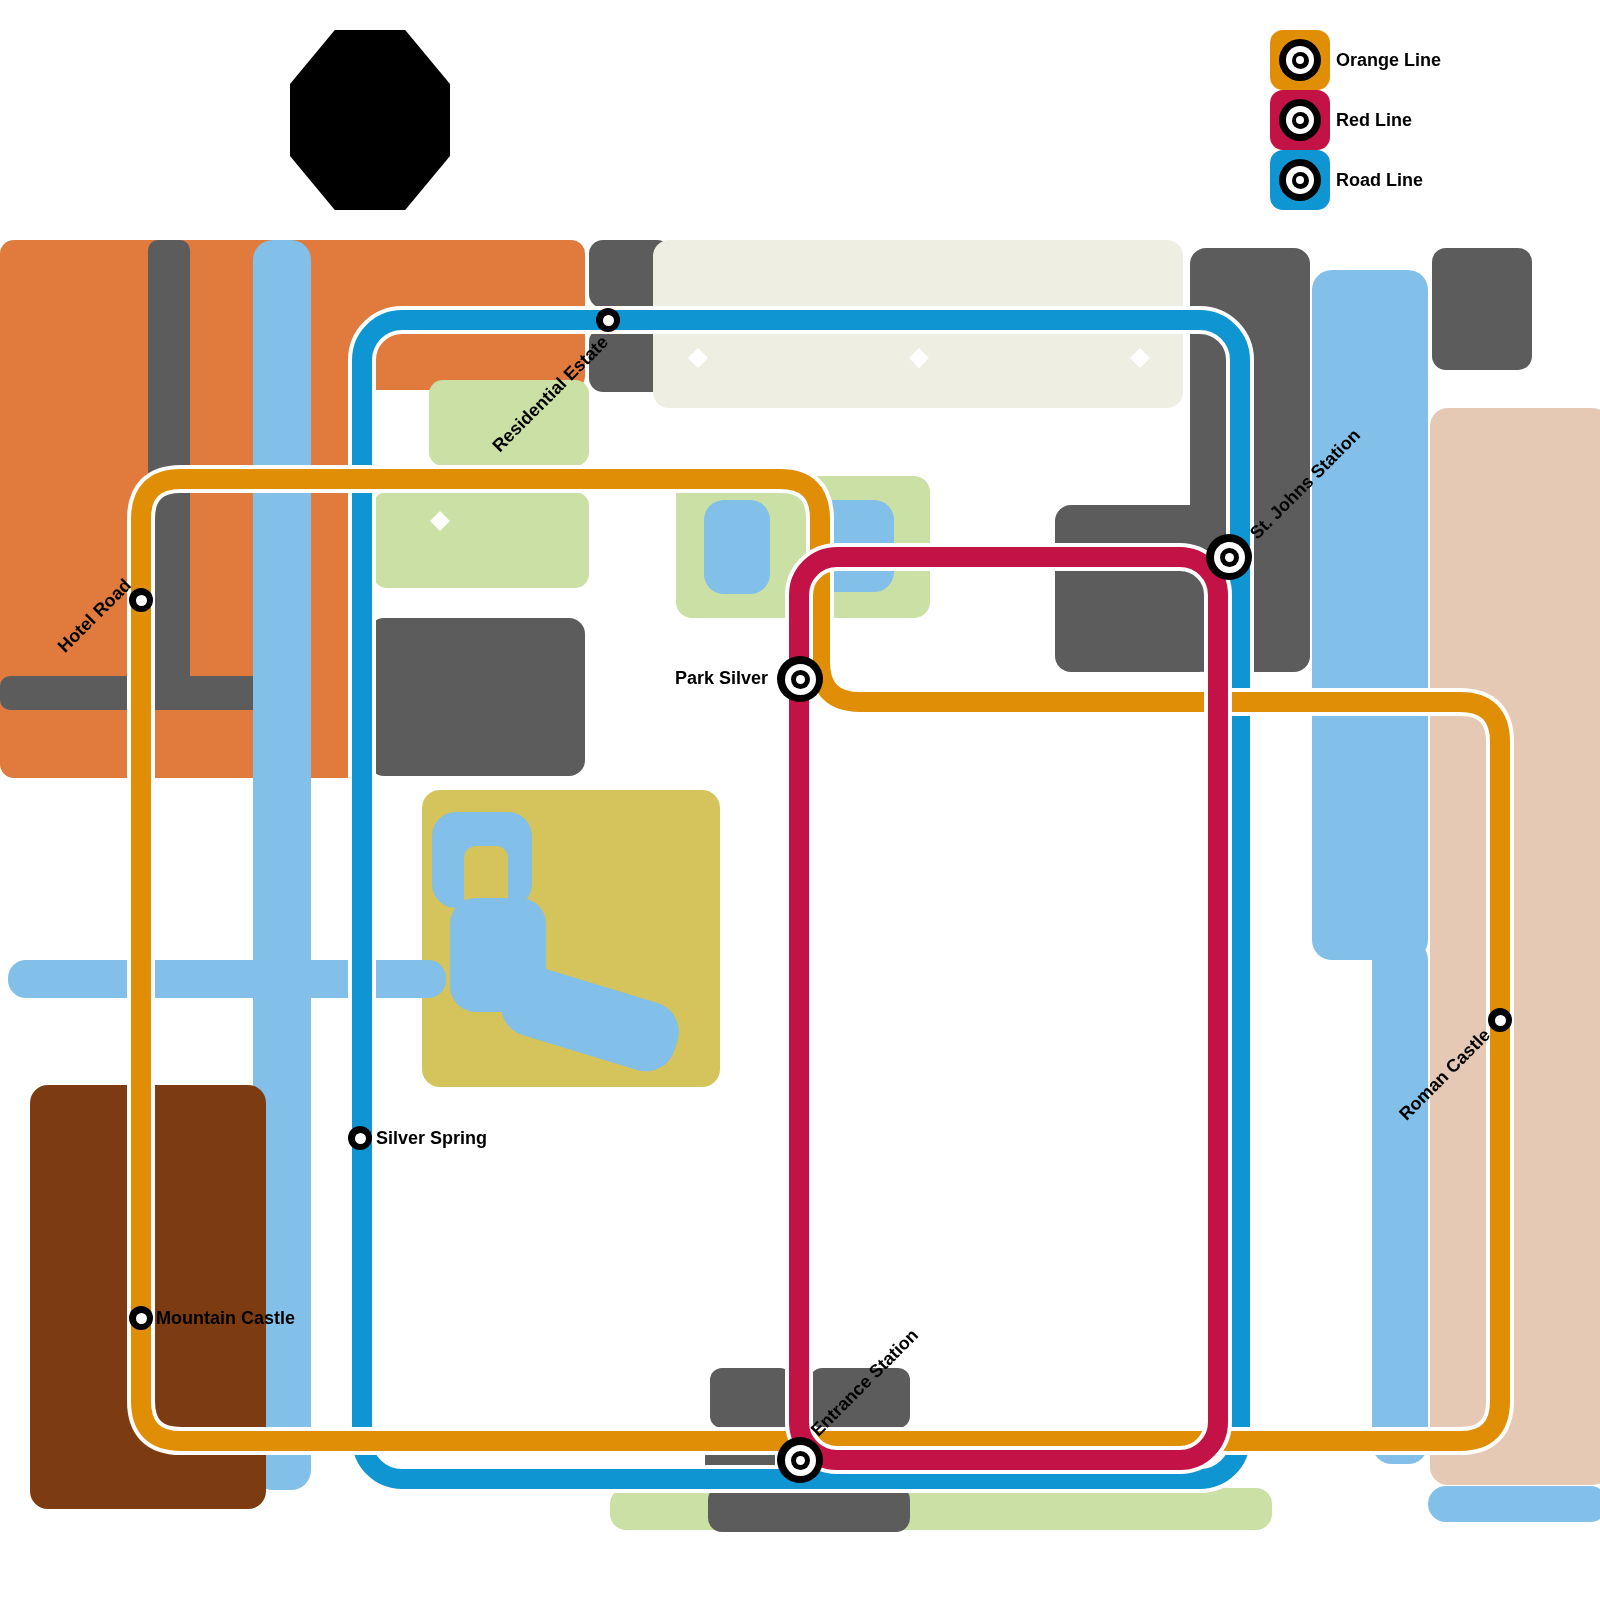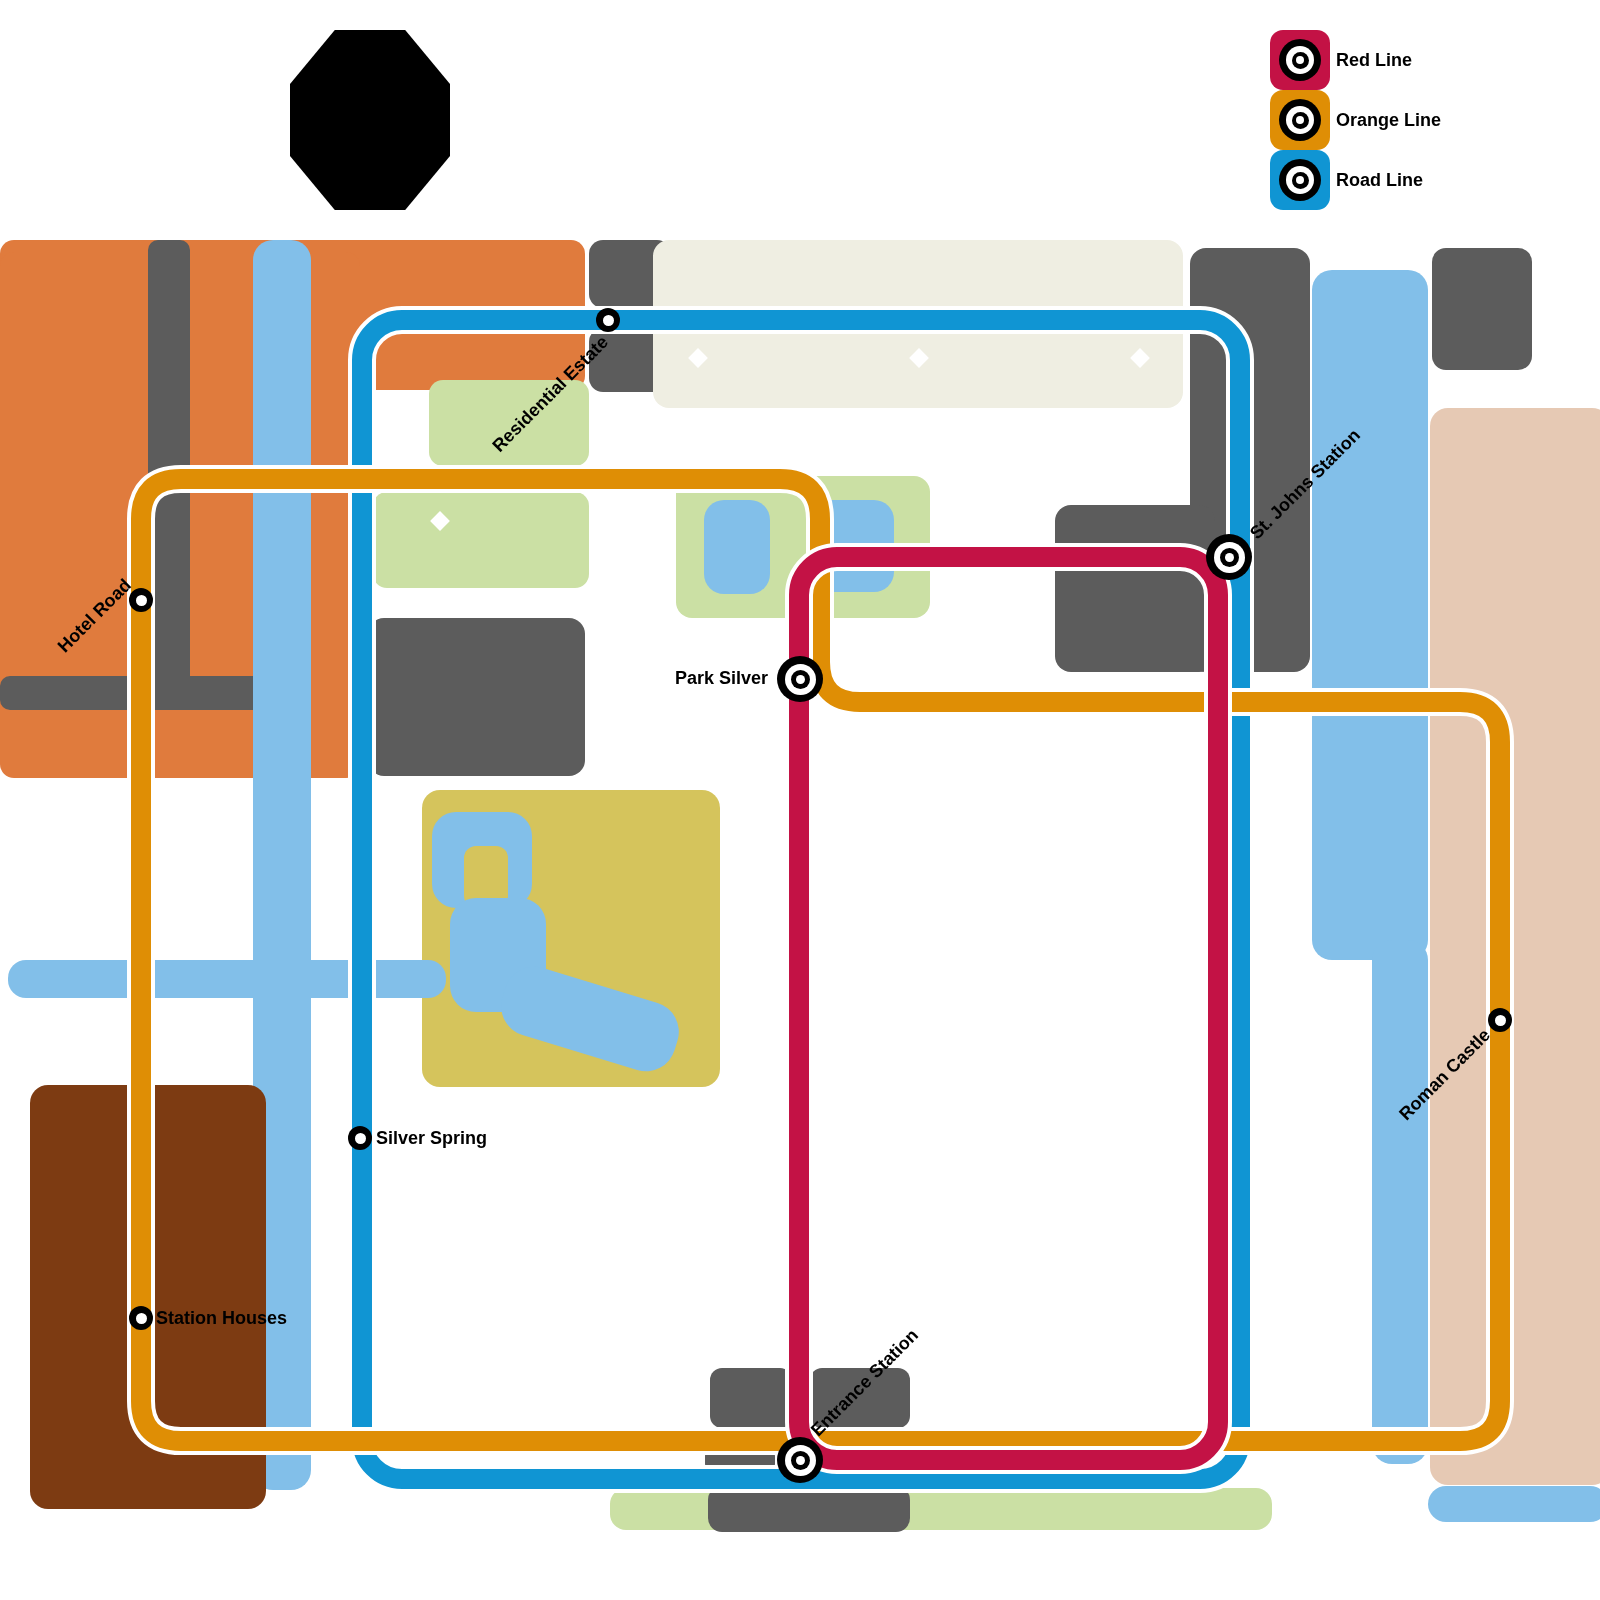--- a/index.html
+++ b/index.html
@@ -123,59 +123,59 @@
         </div>
       </div>
       <div class="station-label" style="right: 832px; top: 667px; transform-origin: 100% 50%;">Park Silver</div>
       <div class="station-marker" style="left: 348px; top: 1126px; width: 24px; height: 24px;">
         <div class="w" style="width:11px;height:11px"></div>
       </div>
       <div class="station-label" style="left: 376px; top: 1127px; transform-origin: 0px 50%;">Silver Spring</div>
       <div class="station-marker" style="left: 129px; top: 1306px; width: 24px; height: 24px;">
         <div class="w" style="width:11px;height:11px"></div>
       </div>
-      <div class="station-label" style="left: 156px; top: 1307px; transform-origin: 0px 50%;">Station Houses</div>
+      <div class="station-label" style="left: 156px; top: 1307px; transform-origin: 0px 50%;">Mountain Castle</div>
       <div class="station-marker" style="left: 1488px; top: 1008px; width: 24px; height: 24px;">
         <div class="w" style="width:11px;height:11px"></div>
       </div>
       <div class="station-label" style="right: 113px; top: 1021px; transform-origin: 100% 50%; transform: rotate(-45deg);">Roman Castle</div>
       <div class="station-marker" style="left: 777px; top: 1437px; width: 46px; height: 46px;">
         <div class="w" style="width:31px;height:31px">
           <div class="b" style="width:19px;height:19px">
             <div class="w" style="width:9px;height:9px"></div>
           </div>
         </div>
       </div>
       <div class="station-label" style="left: 814px; top: 1422px; transform-origin: 0px 50%; transform: rotate(-45deg);">Entrance Station</div>
     </div>
 
   <div id="legend">
       <div class="legend-row">
+        <div class="legend-swatch" style="background: rgb(223, 142, 5);">
+          <div class="bull1">
+            <div class="bull2">
+              <div class="bull3">
+                <div class="bull4"></div>
+              </div>
+            </div>
+          </div>
+        </div>
+        <div class="legend-label">Orange Line</div>
+      </div>
+      <div class="legend-row">
         <div class="legend-swatch" style="background: rgb(195, 18, 69);">
           <div class="bull1">
             <div class="bull2">
               <div class="bull3">
                 <div class="bull4"></div>
               </div>
             </div>
           </div>
         </div>
         <div class="legend-label">Red Line</div>
-      </div>
-      <div class="legend-row">
-        <div class="legend-swatch" style="background: rgb(223, 142, 5);">
-          <div class="bull1">
-            <div class="bull2">
-              <div class="bull3">
-                <div class="bull4"></div>
-              </div>
-            </div>
-          </div>
-        </div>
-        <div class="legend-label">Orange Line</div>
       </div>
       <div class="legend-row">
         <div class="legend-swatch" style="background: rgb(16, 149, 211);">
           <div class="bull1">
             <div class="bull2">
               <div class="bull3">
                 <div class="bull4"></div>
               </div>
             </div>
           </div>

